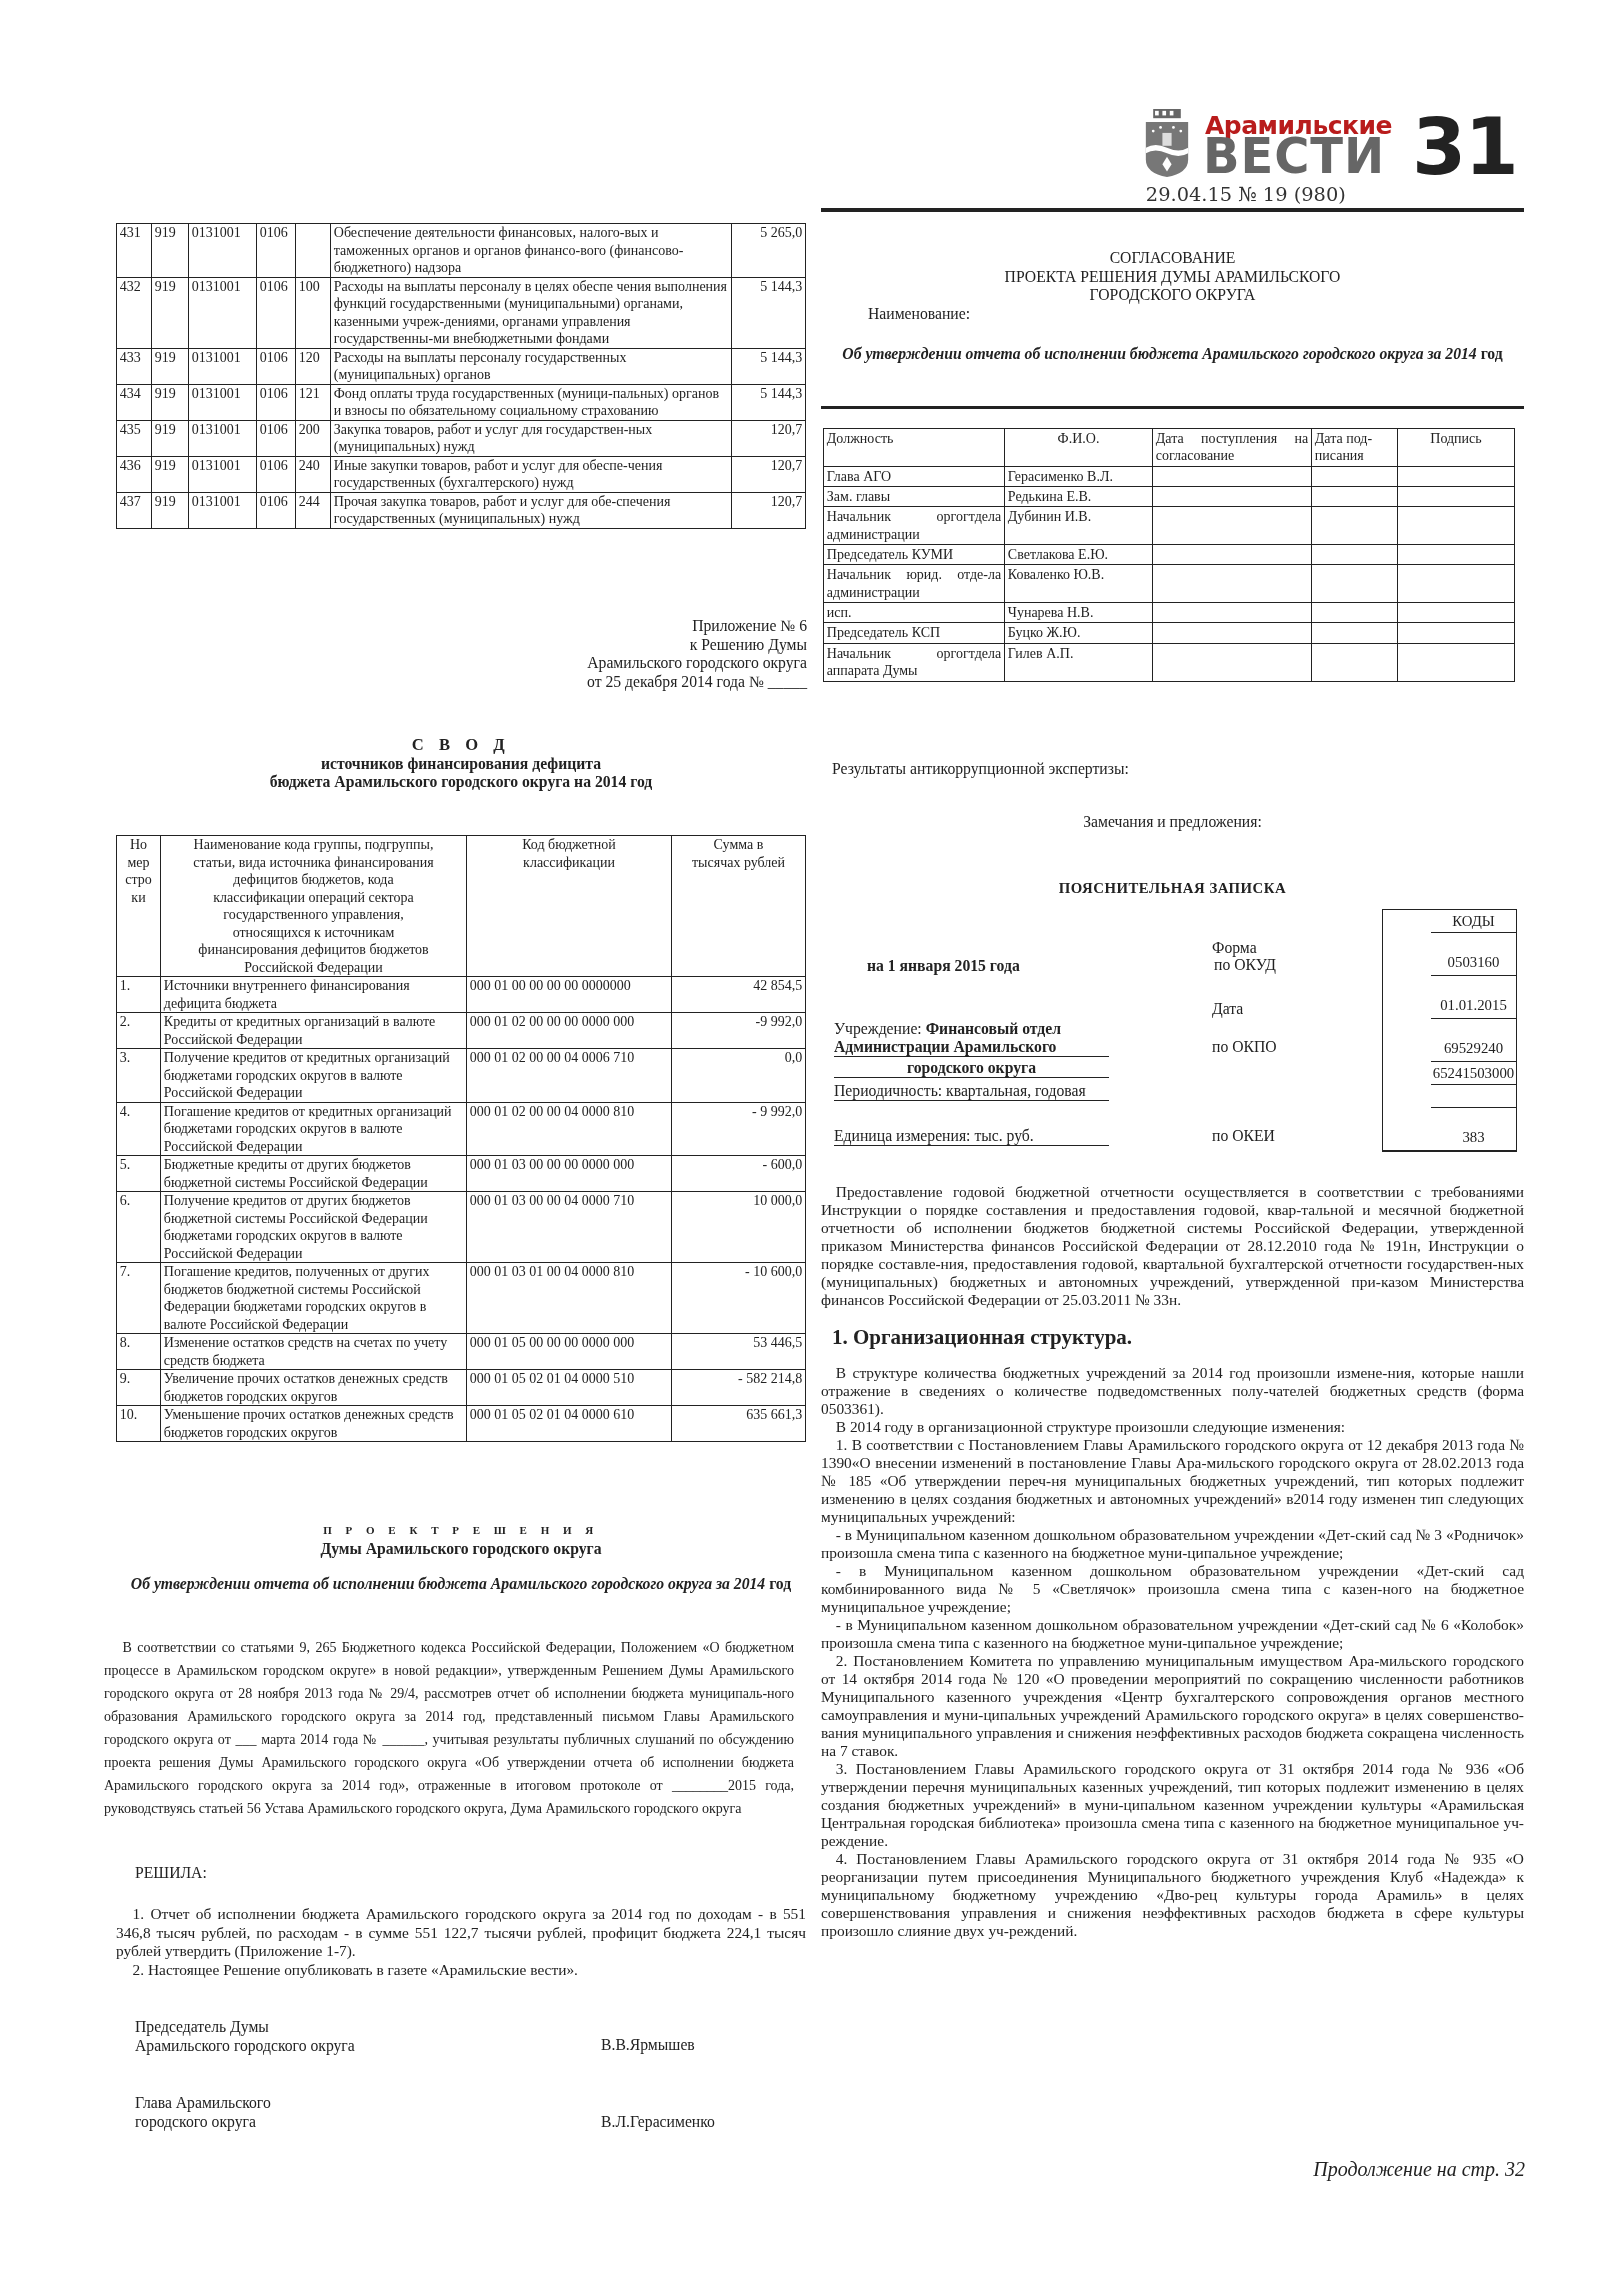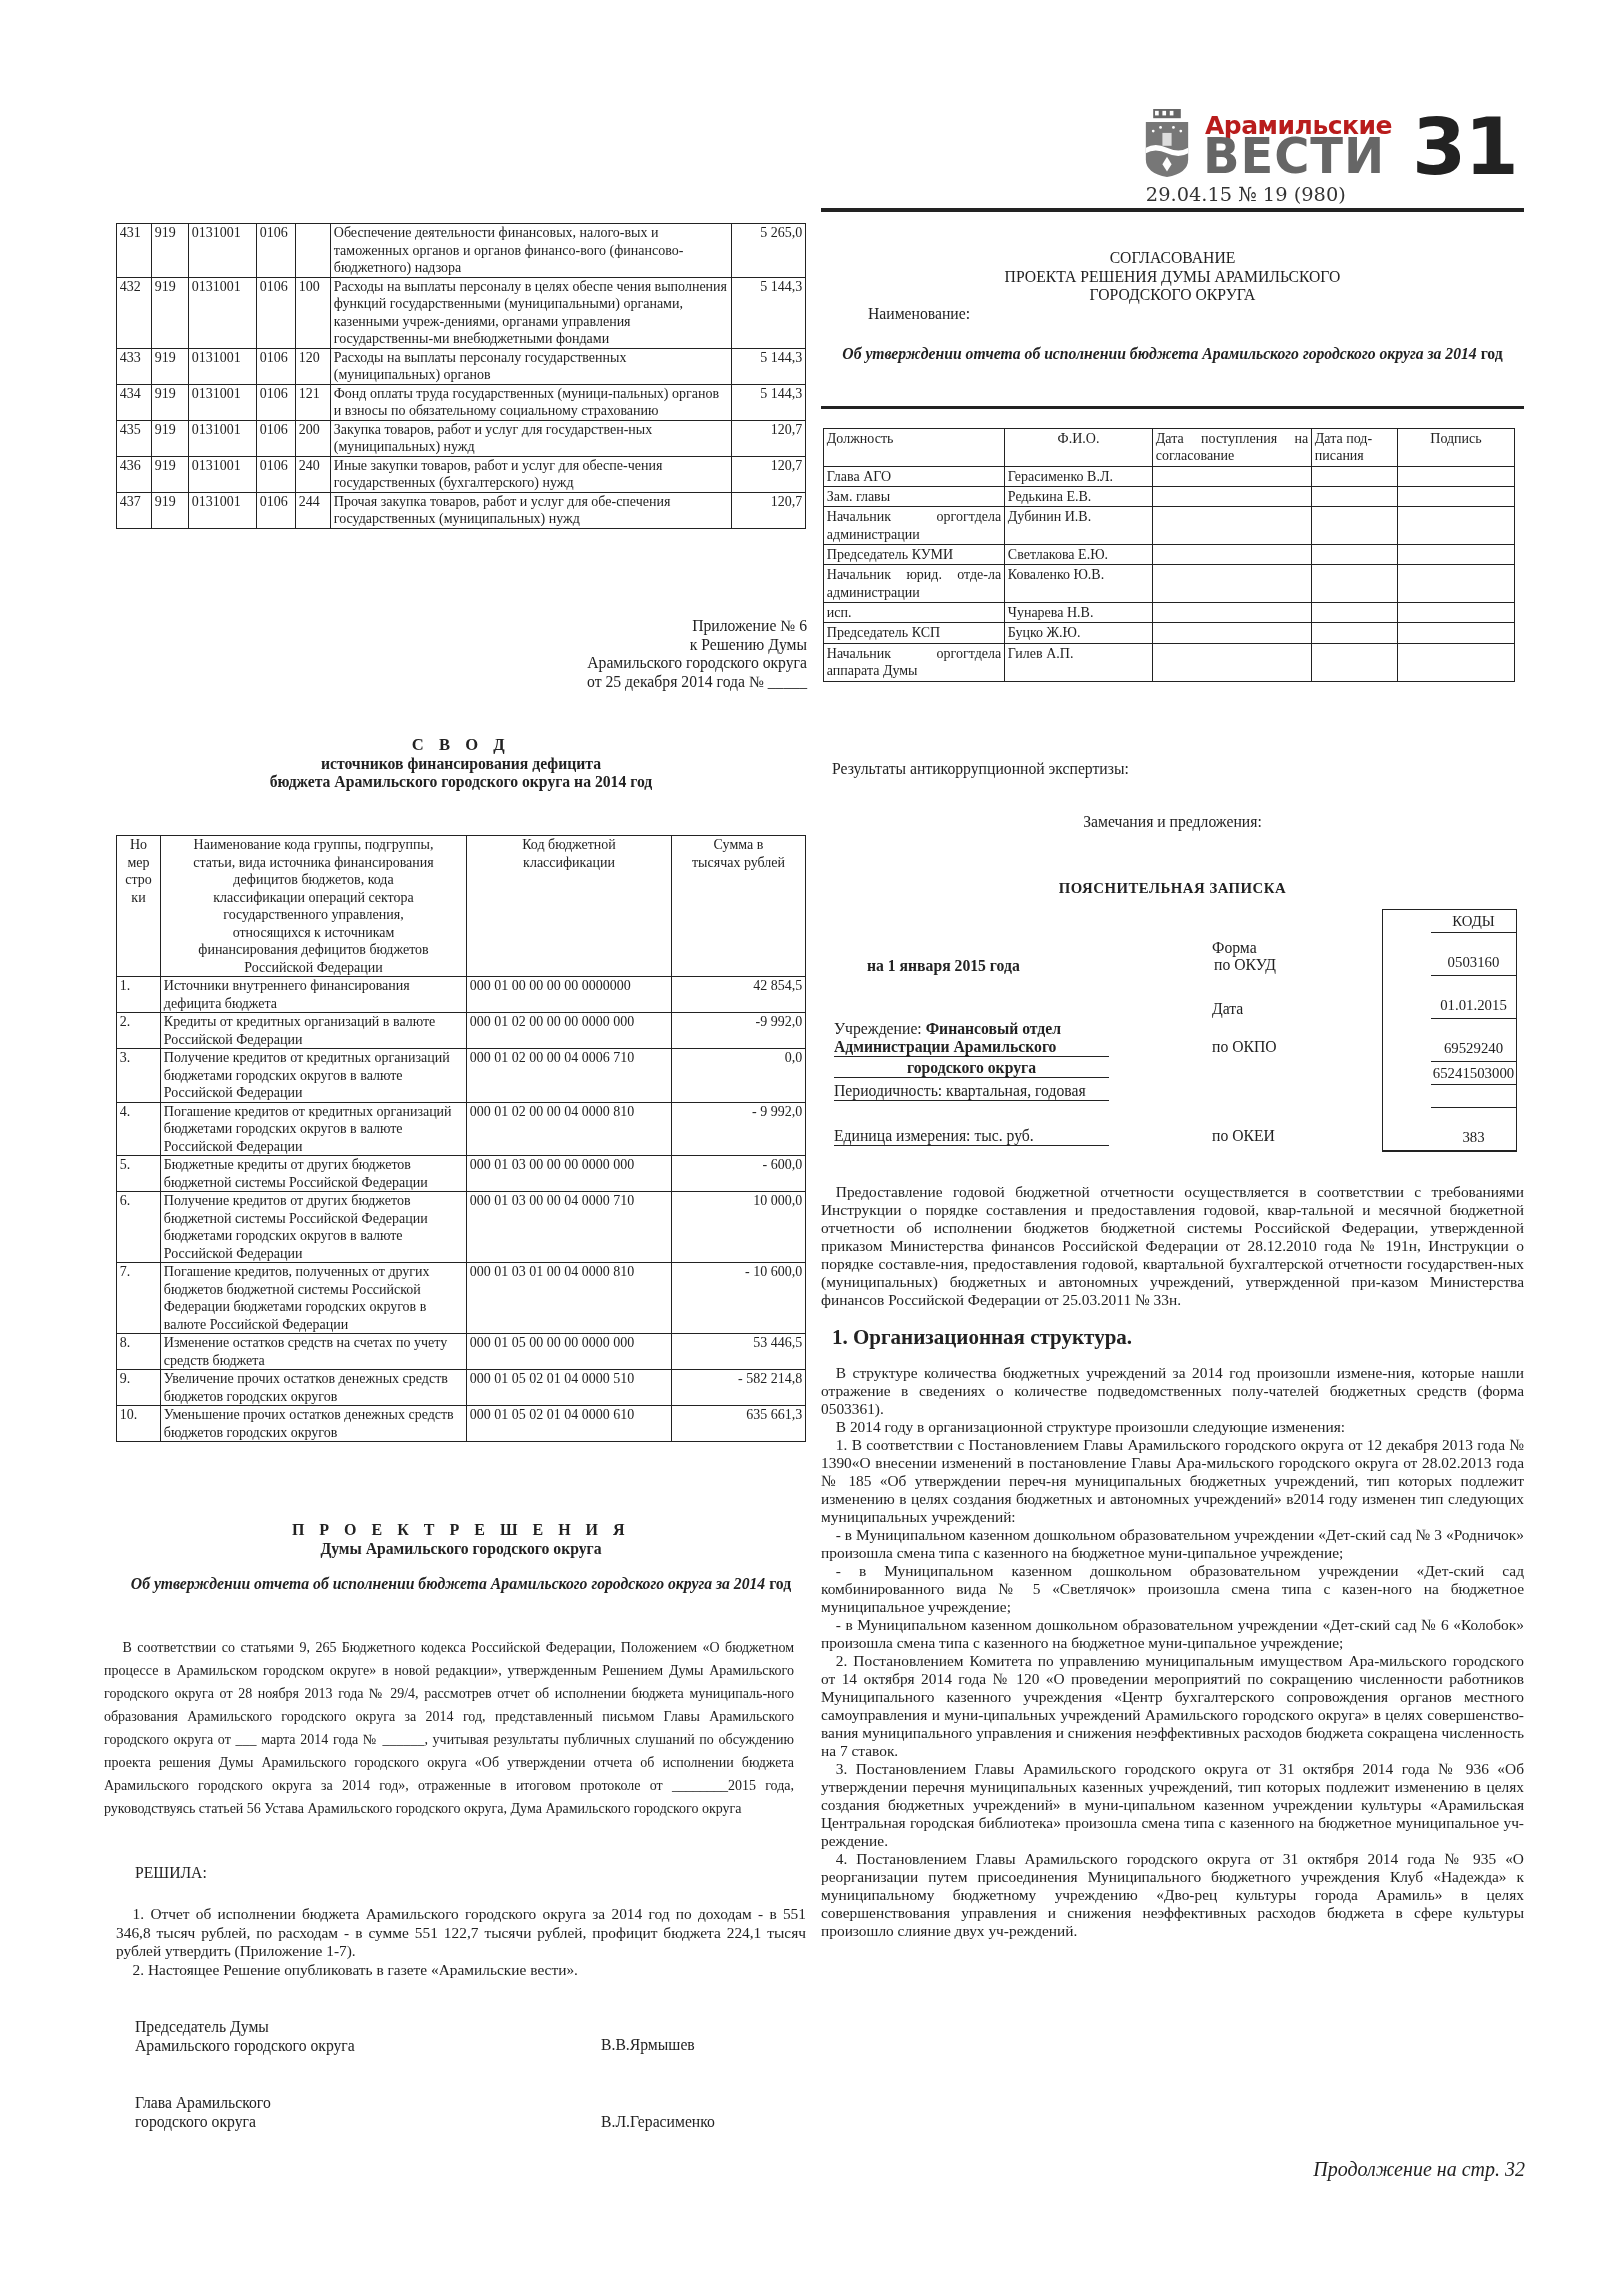--- a/index.html
+++ b/index.html
@@ -30,21 +30,21 @@
   .appendix { left: 517px; top: 617px; width: 290px; text-align: right; font-size: 15.7px; line-height: 18.5px; }
   .svod { left: 116px; top: 736px; width: 690px; text-align: center; font-weight: bold; font-size: 15.7px; line-height: 18.5px; }
   .svod .big { letter-spacing: 5.5px; font-size: 16.6px; }
 
   .t-sources { left: 116px; top: 835px; width: 690px; font-size: 14px; line-height: 17.5px; }
   .t-sources td { border: 1.4px solid #222; padding: 0 2.8px; }
   .t-sources thead td { text-align: center; }
   .t-sources td.num { text-align: right; }
 
   .proj-title { left: 116px; top: 1521px; width: 690px; text-align: center; font-weight: bold; font-size: 15.7px; line-height: 18.5px; }
-  .proj-title .big { letter-spacing: 5.5px; font-size: 16px; }
+  .proj-title .big { letter-spacing: 5.5px; font-size: 11px; }
   .proj-sub { left: 116px; top: 1575px; width: 690px; text-align: center; font-size: 15.7px; line-height: 18.5px;
               font-weight: bold; font-style: italic; }
   .proj-body { left: 104px; top: 1636px; width: 690px; font-size: 14px; line-height: 23px; text-align: justify; }
   .proj-body p { margin: 0; text-indent: 18.5px; }
   .decided { left: 135px; top: 1864px; font-size: 15.7px; }
   .decision { left: 116px; top: 1905px; width: 690px; font-size: 15.4px; line-height: 18.5px; text-align: justify; }
   .decision p { margin: 0; text-indent: 16.6px; }
   .sig { font-size: 15.7px; line-height: 18.5px; }
 
   

